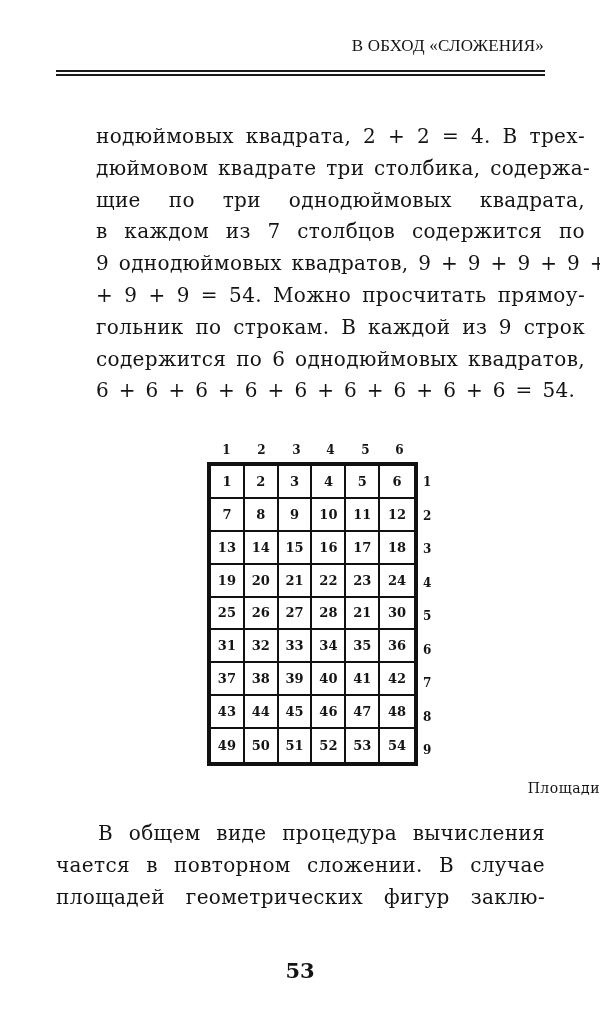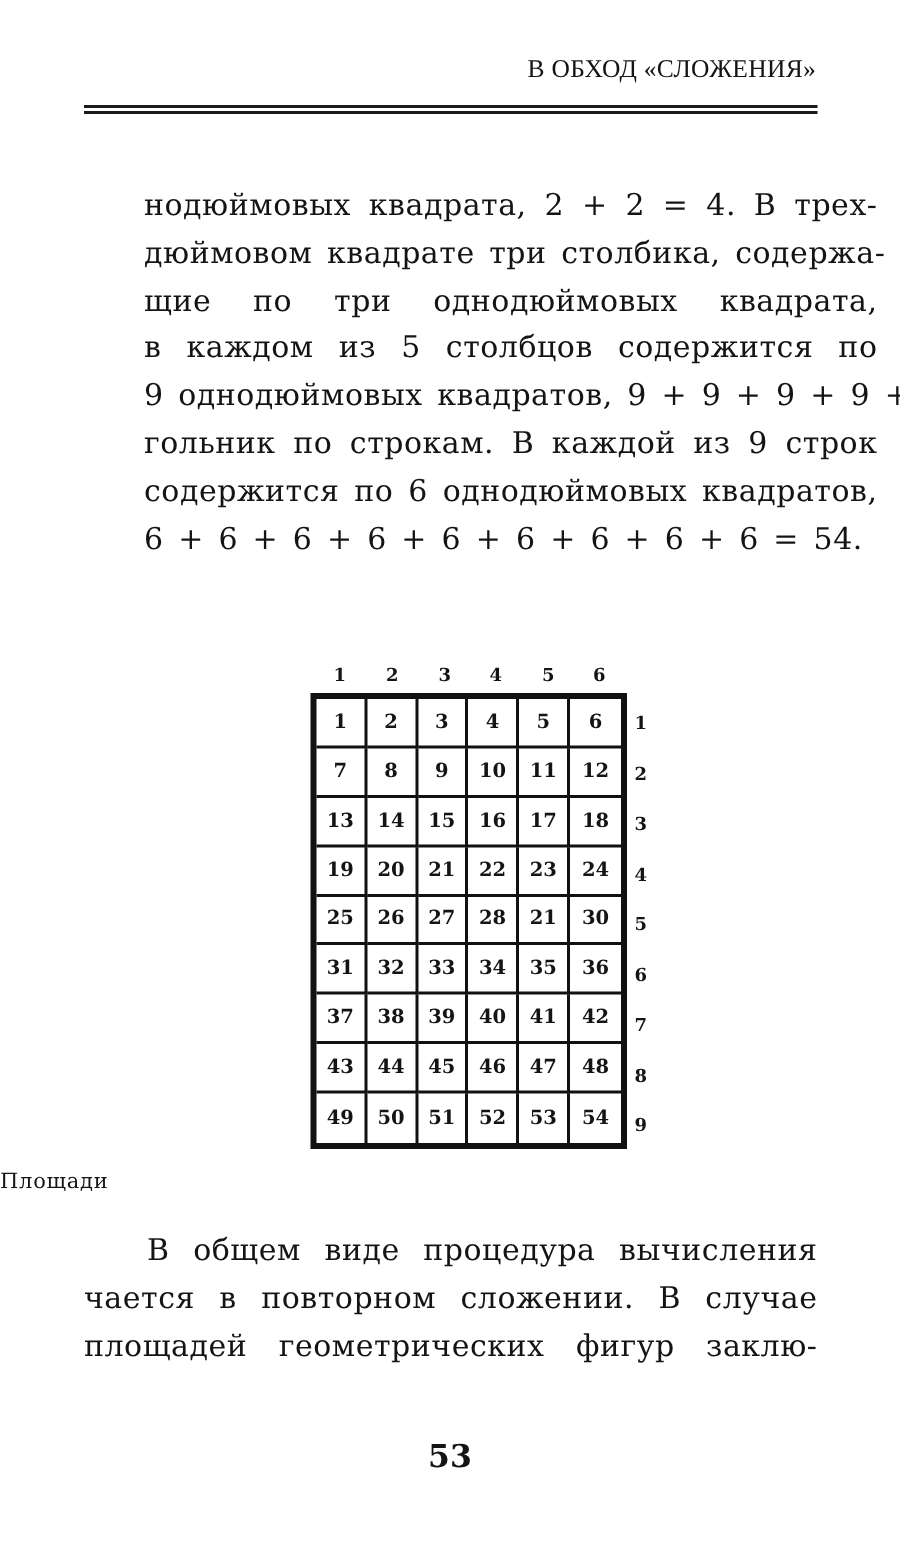--- a/index.html
+++ b/index.html
@@ -18,36 +18,37 @@
   .figure { position:absolute; left:207px; top:443px; }
   .col-labels { position:absolute; left:0; top:0; width:211px; height:16px; }
   .col-label { position:absolute; top:0; width:35px; text-align:center; font-family:"DejaVu Serif", serif; font-weight:bold; font-size:12px; }
   .grid { position:absolute; left:0; top:19px; width:203px; height:296px; border:4px solid #111; display:grid; grid-template-columns:repeat(6, 1fr); grid-template-rows:repeat(9, 1fr); }
   .cell { border-right:2px solid #111; border-bottom:2px solid #111; display:flex; align-items:center; justify-content:center; font-family:"DejaVu Serif", serif; font-weight:bold; font-size:13px; }
   .cell.lastcol { border-right:none; }
   .cell.lastrow { border-bottom:none; }
   .row-labels { position:absolute; left:216px; top:23px; width:14px; height:296px; }
   .row-label { position:absolute; left:0; font-family:"DejaVu Serif", serif; font-weight:bold; font-size:12px; }
 
-  .caption { position:absolute; left:0; width:600px; top:780px; text-align:left; font-family:"DejaVu Serif", serif; font-size:14px; letter-spacing:0.5px; }
+  .caption { position:absolute; left:0; width:600px; top:780px; text-align:right; font-family:"DejaVu Serif", serif; font-size:14px; letter-spacing:0.5px; }
   .page-number { position:absolute; left:0; width:600px; top:958px; text-align:center; font-family:"DejaVu Serif", serif; font-weight:bold; font-size:21px; }
 </style>
 </head>
 <body>
 
 <div class="running-head">В ОБХОД «СЛОЖЕНИЯ»</div>
 <div class="rule r1"></div>
 <div class="rule r2"></div>
 
 <div class="body-text block1">
   <span class="line">нодюймовых квадрата, 2 + 2 = 4. В трех-</span>
   <span class="line">дюймовом квадрате три столбика, содержа-</span>
   <span class="line">щие по три однодюймовых квадрата,</span>
-  <span class="line">в каждом из 5 столбцов содержится по</span>
+  <span class="line">в каждом из 7 столбцов содержится по</span>
   <span class="line">9 однодюймовых квадратов, 9 + 9 + 9 + 9 +</span>
+  <span class="line">+ 9 + 9 = 54. Можно просчитать прямоу-</span>
   <span class="line">гольник по строкам. В каждой из 9 строк</span>
   <span class="line">содержится по 6 однодюймовых квадратов,</span>
   <span class="line last">6 + 6 + 6 + 6 + 6 + 6 + 6 + 6 + 6 = 54.</span>
 </div>
 
 <div class="figure">
   <div class="col-labels">
     <span class="col-label" style="left:2px">1</span>
     <span class="col-label" style="left:37px">2</span>
     <span class="col-label" style="left:72px">3</span>

